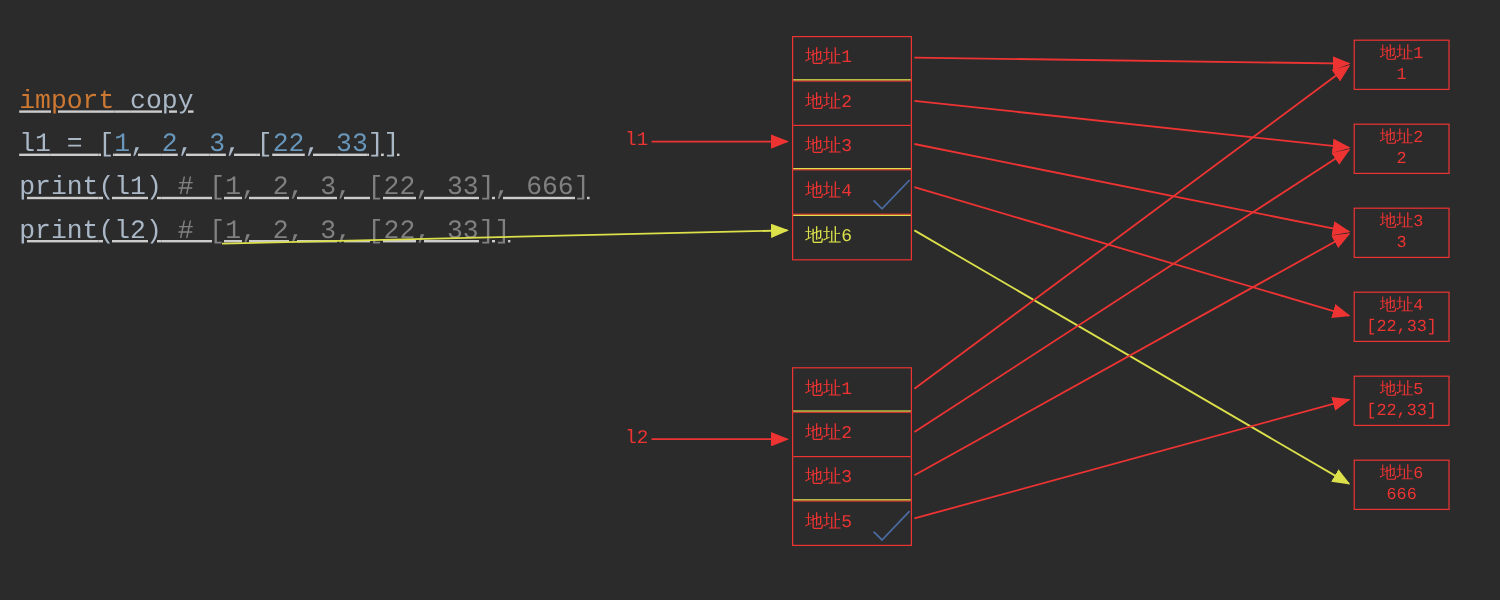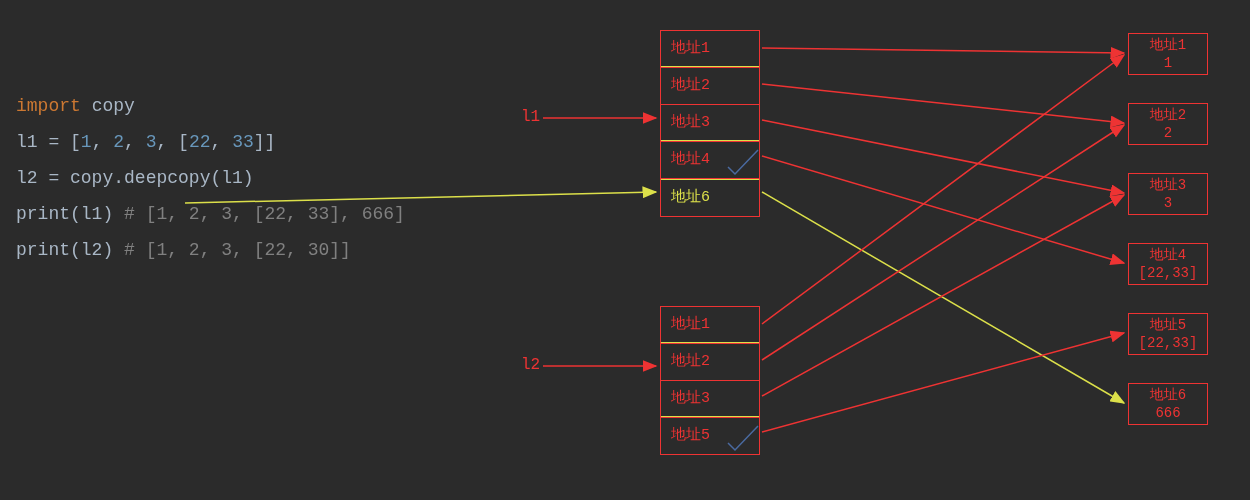--- a/index.html
+++ b/index.html
@@ -13,23 +13,24 @@
     color: #ccc;
   }
   .container {
     position: relative;
     width: 1250px;
     height: 500px;
   }
   .code {
     position: absolute;
     left: 16px;
-    top: 88px;
-    font-size: 18px;
+    top: 67px;
+    font-size: 22px;
     line-height: 36px;
+    text-decoration: underline;
   }
   .kw-import { color: #cc7832; }
   .kw-mod { color: #a9b7c6; }
   .var { color: #a9b7c6; }
   .op { color: #a9b7c6; }
   .num { color: #6897bb; }
   .punct { color: #a9b7c6; }
   .comment { color: #808080; }
   .func { color: #a9b7c6; }
 
@@ -105,27 +106,24 @@
   <div class="code">
     <div>
       <span class="kw-import">import</span>
       <span> </span>
       <span class="kw-mod">copy</span>
     </div>
     <div>
       <span class="var">l1</span><span class="op"> = </span><span class="punct">[</span><span class="num">1</span><span class="punct">, </span><span class="num">2</span><span class="punct">, </span><span class="num">3</span><span class="punct">, </span><span class="punct">[</span><span class="num">22</span><span class="punct">, </span><span class="num">33</span><span class="punct">]</span><span class="punct">]</span>
     </div>
     <div>
-      <span class="var">l2</span><span class="op"> = </span><span class="var">copy</span><span class="punct">.</span><span class="func">deepcopy</span><span class="punct">(l1)</span>
-    </div>
-    <div>
       <span class="func">print</span><span class="punct">(l1)</span><span class="comment">  # [1, 2, 3, [22, 33], 666]</span>
     </div>
     <div>
-      <span class="func">print</span><span class="punct">(l2)</span><span class="comment">  # [1, 2, 3, [22, 30]]</span>
+      <span class="func">print</span><span class="punct">(l2)</span><span class="comment">  # [1, 2, 3, [22, 33]]</span>
     </div>
   </div>
 
   <div class="label" style="left:521px; top:108px;">l1</div>
 
   <div class="label" style="left:521px; top:356px;">l2</div>
 
   <div class="box" style="left:660px; top:30px; width:100px;">
     <div class="cell cell-line-yellow">地址1</div>
     <div class="cell">地址2</div>

